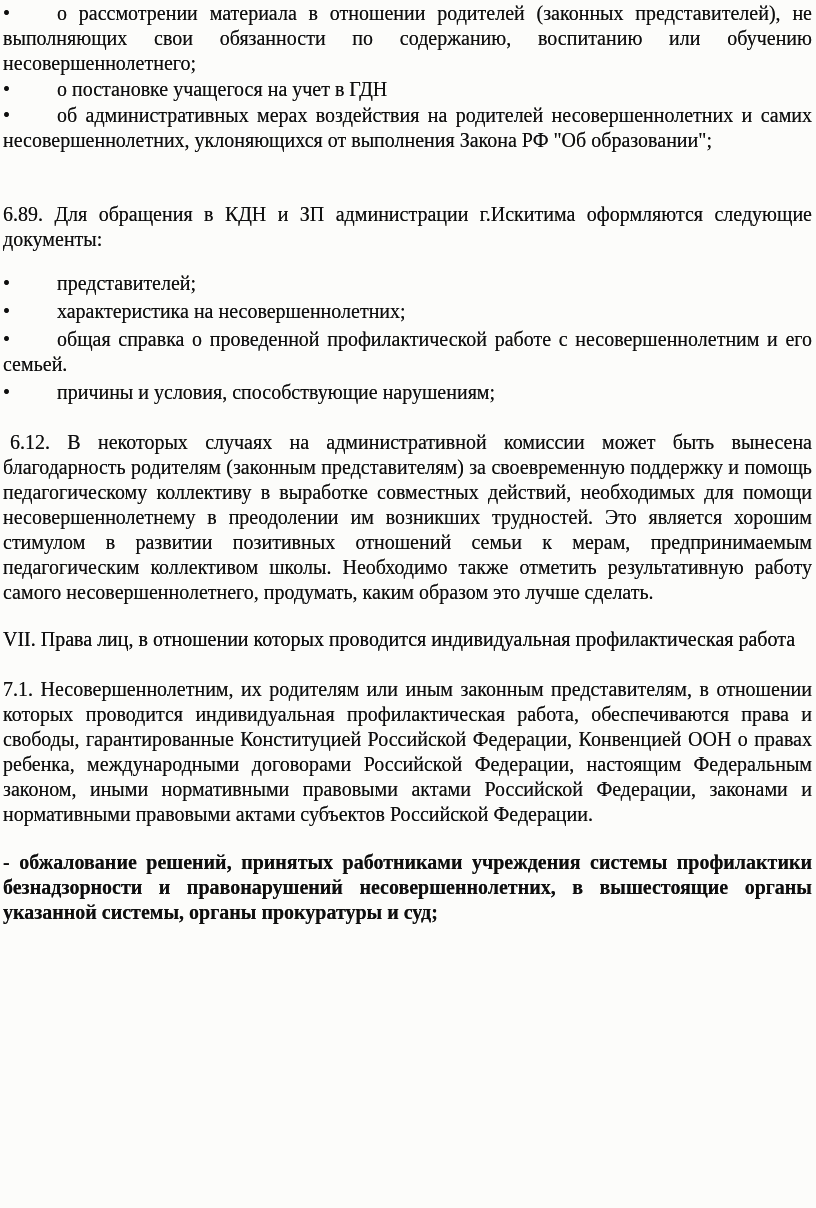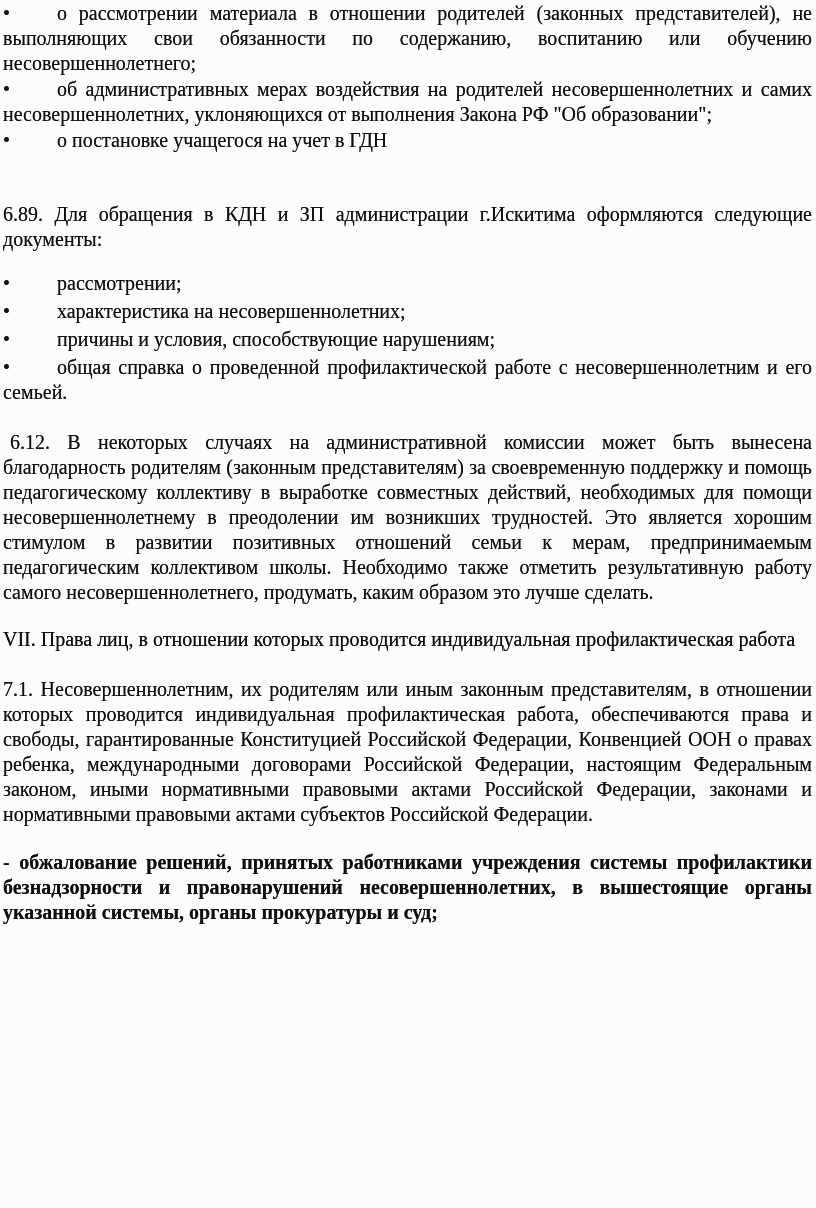--- a/index.html
+++ b/index.html
@@ -53,31 +53,31 @@
   .dash-item-1 { margin-top: 22px; }
   .dash-item-2 { margin-top: 23px; font-weight: bold; }
 </style>
 </head>
 <body>
 
 <div class="page">
 
   <div class="bullet-list">
     <div class="bullet-item"><span class="bullet-glyph">•</span><span>о рассмотрении материала в отношении родителей (законных представителей), не выполняющих свои обязанности по содержанию, воспитанию или обучению несовершеннолетнего;</span></div>
+    <div class="bullet-item"><span class="bullet-glyph">•</span><span>о постановке учащегося на учет в ГДН</span></div>
     <div class="bullet-item"><span class="bullet-glyph">•</span><span>об административных мерах воздействия на родителей несовершеннолетних и самих несовершеннолетних, уклоняющихся от выполнения Закона РФ "Об образовании";</span></div>
-    <div class="bullet-item"><span class="bullet-glyph">•</span><span>о постановке учащегося на учет в ГДН</span></div>
   </div>
 
   <p class="para para-6-11">6.89. Для обращения в КДН и ЗП администрации г.Искитима оформляются следующие документы:</p>
 
   <div class="bullet-list doc-list">
-    <div class="bullet-item"><span class="bullet-glyph">•</span><span>рассмотрении;</span></div>
+    <div class="bullet-item"><span class="bullet-glyph">•</span><span>представителей;</span></div>
     <div class="bullet-item"><span class="bullet-glyph">•</span><span>характеристика на несовершеннолетних;</span></div>
+    <div class="bullet-item"><span class="bullet-glyph">•</span><span>общая справка о проведенной профилактической работе с несовершеннолетним и его семьей.</span></div>
     <div class="bullet-item"><span class="bullet-glyph">•</span><span>причины и условия, способствующие нарушениям;</span></div>
-    <div class="bullet-item"><span class="bullet-glyph">•</span><span>общая справка о проведенной профилактической работе с несовершеннолетним и его семьей.</span></div>
   </div>
 
   <p class="para para-6-12">6.12. В некоторых случаях на административной комиссии может быть вынесена благодарность родителям (законным представителям) за своевременную поддержку и помощь педагогическому коллективу в выработке совместных действий, необходимых для помощи несовершеннолетнему в преодолении им возникших трудностей. Это является хорошим стимулом в развитии позитивных отношений семьи к мерам, предпринимаемым педагогическим коллективом школы. Необходимо также отметить результативную работу самого несовершеннолетнего, продумать, каким образом это лучше сделать.</p>
 
   <p class="heading">VII. Права лиц, в отношении которых проводится индивидуальная профилактическая работа</p>
 
   <p class="para para-7-1">7.1. Несовершеннолетним, их родителям или иным законным представителям, в отношении которых проводится индивидуальная профилактическая работа, обеспечиваются права и свободы, гарантированные Конституцией Российской Федерации, Конвенцией ООН о правах ребенка, международными договорами Российской Федерации, настоящим Федеральным законом, иными нормативными правовыми актами Российской Федерации, законами и нормативными правовыми актами субъектов Российской Федерации.</p>
 
 
 

